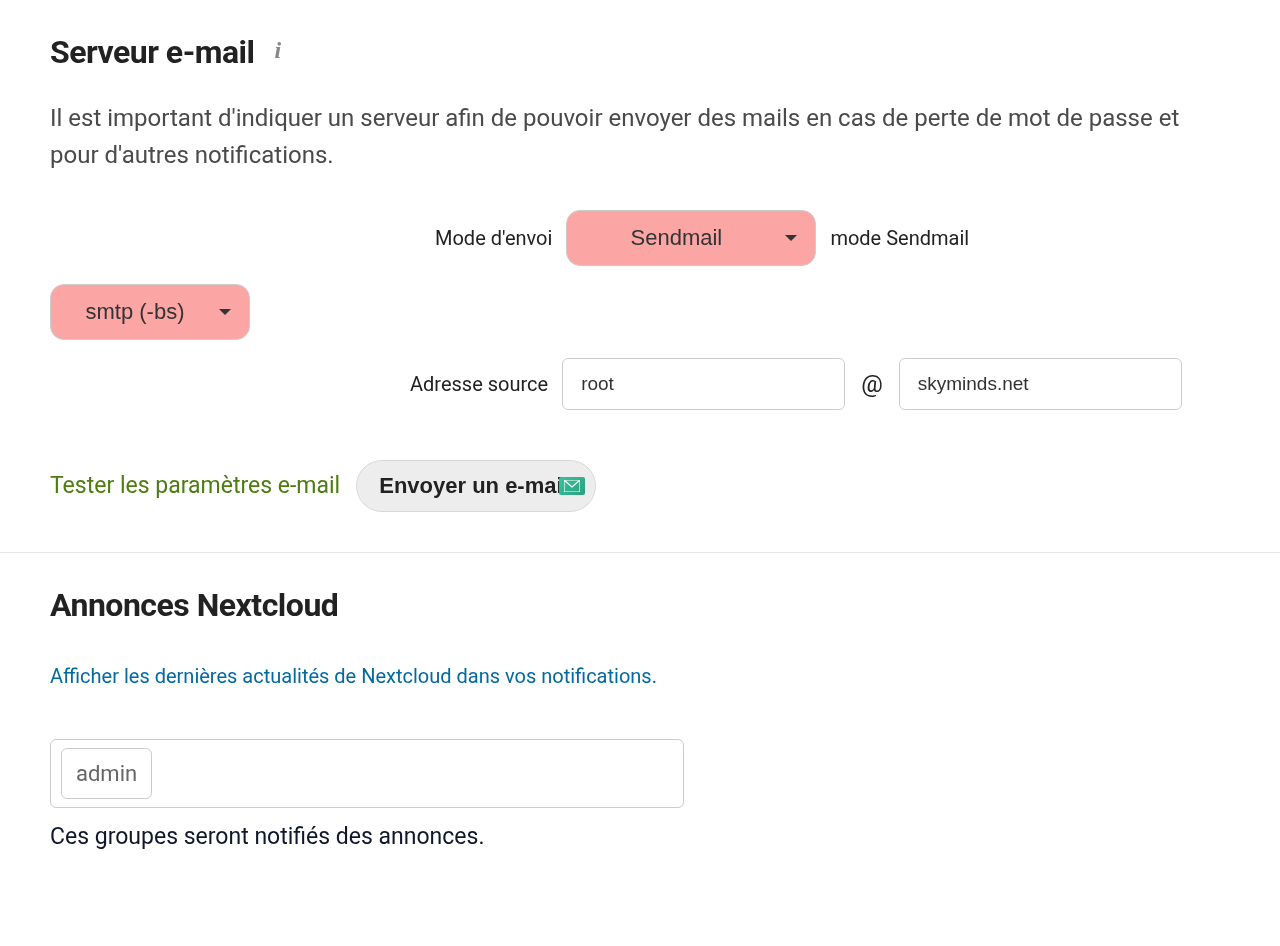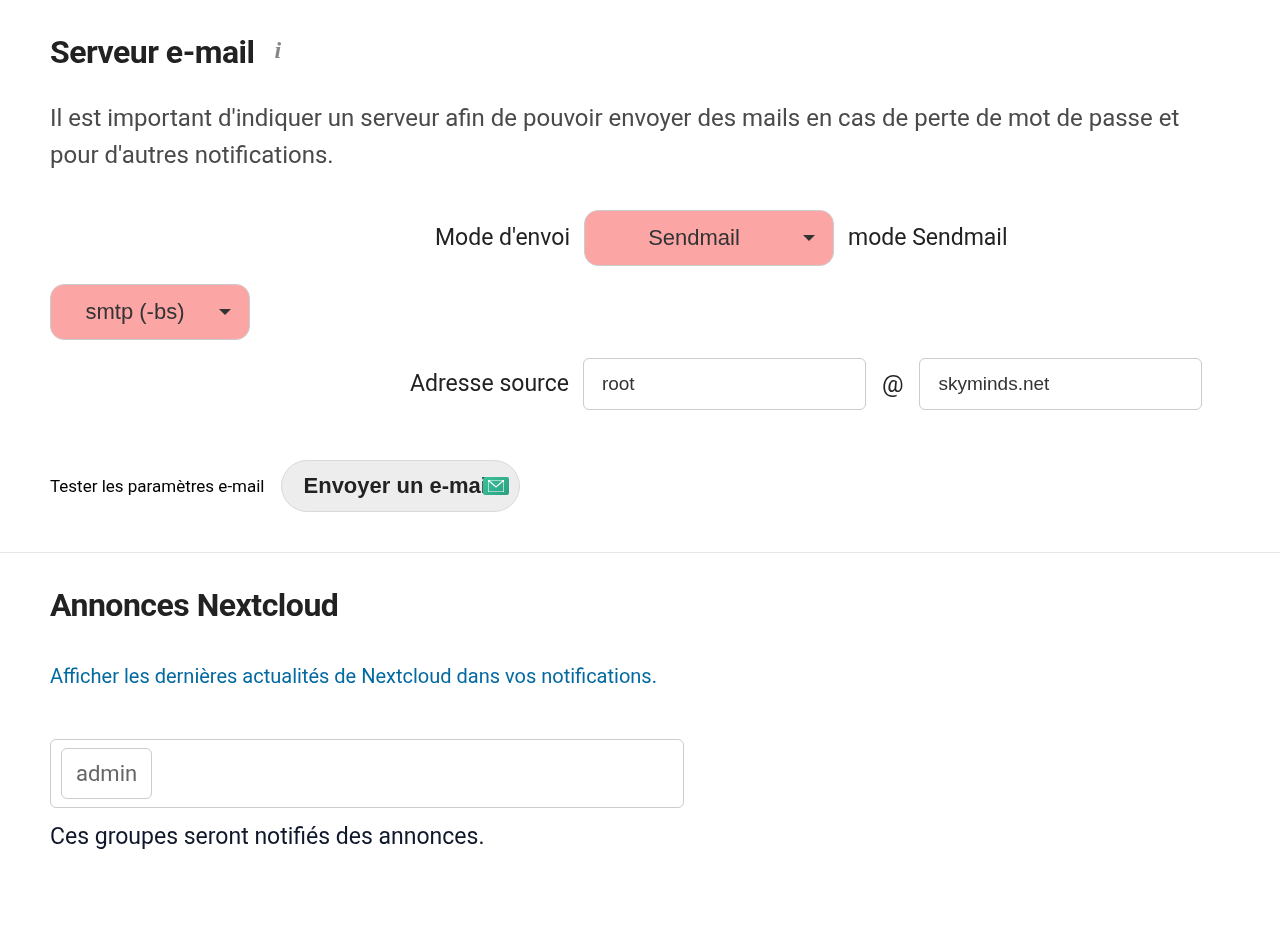--- a/index.html
+++ b/index.html
@@ -56,21 +56,21 @@
     }
     .form-row.second {
       margin-left: 0;
     }
     .form-row.third {
       margin-left: 360px;
       margin-bottom: 40px;
     }
     .label {
       color: #222;
-      font-size: 23px;
+      font-size: 20px;
     }
     .select-wrap {
       position: relative;
       display: inline-block;
     }
     .select {
       appearance: none;
       -webkit-appearance: none;
       background: #fca5a5;
       border: 1px solid #ccc;
@@ -104,22 +104,22 @@
       color: #222;
       padding: 0 2px;
     }
     .test-row {
       display: flex;
       align-items: center;
       gap: 16px;
       margin-top: 50px;
     }
     .test-label {
-      color: #000000;
-      font-size: 17px;
+      color: #4d7c0f;
+      font-size: 23px;
     }
     .send-button {
       display: inline-flex;
       align-items: center;
       background: #ededed;
       border: 1px solid #d9d9d9;
       border-radius: 999px;
       padding: 12px 26px 12px 22px;
       font-size: 22px;
       font-weight: 700;

